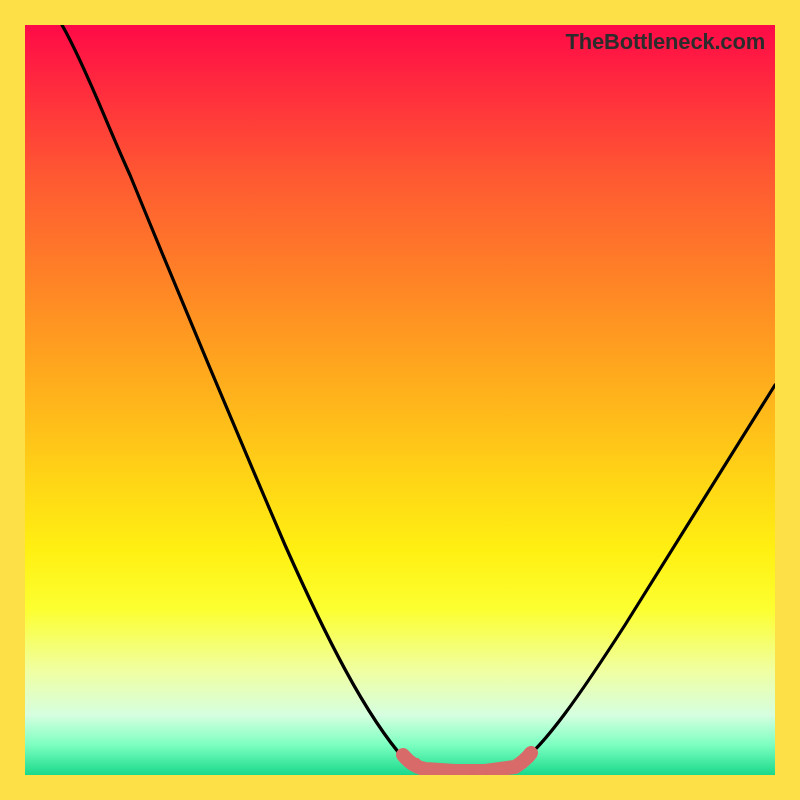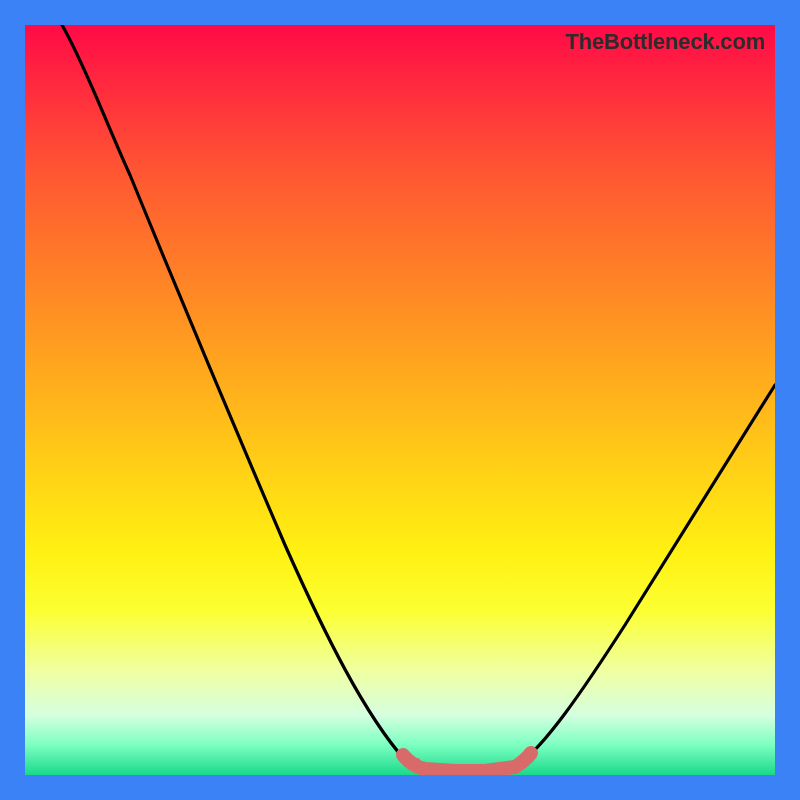--- a/index.html
+++ b/index.html
@@ -7,21 +7,21 @@
     padding: 0;
     width: 800px;
     height: 800px;
     background: #000;
     font-family: Arial, Helvetica, sans-serif;
   }
   .frame {
     position: relative;
     width: 800px;
     height: 800px;
-    background: #3b82f6;
+    background: #fde047;
   }
   .plot {
     position: absolute;
     left: 25px;
     top: 25px;
     width: 750px;
     height: 750px;
     overflow: hidden;
   }
   .gradient {

